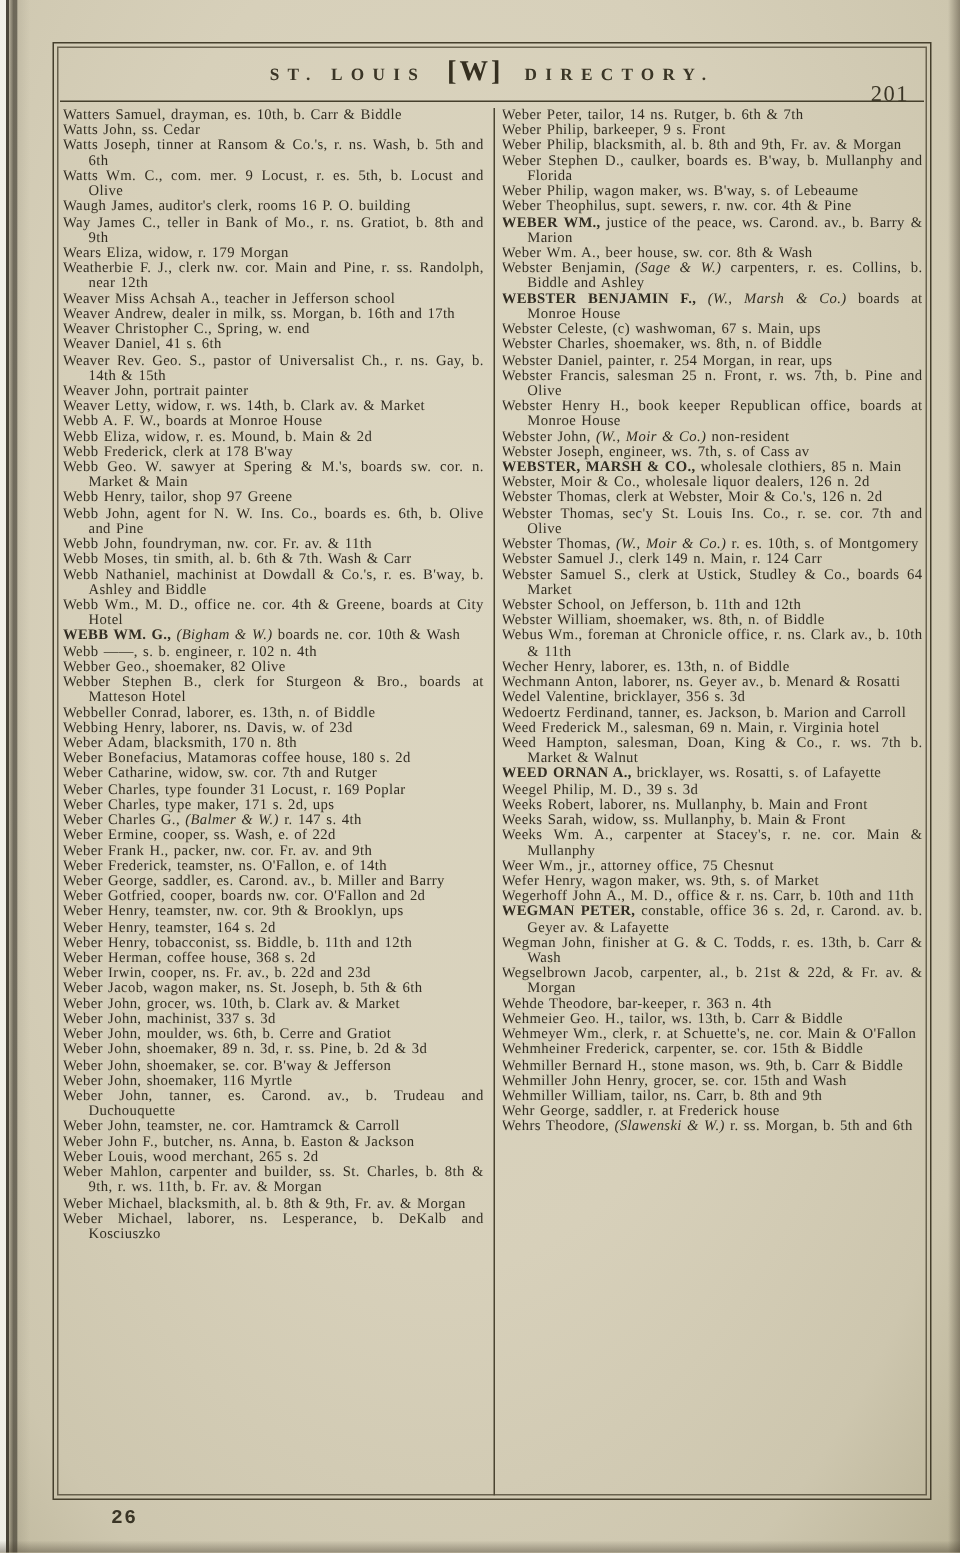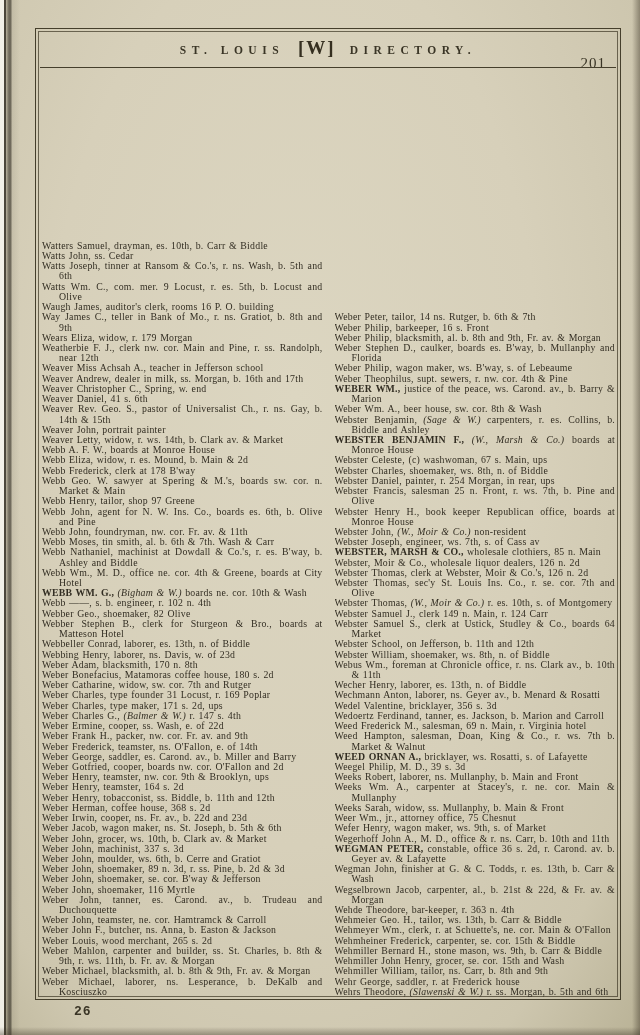--- a/index.html
+++ b/index.html
@@ -62,21 +62,20 @@
   }
   .header-rule{
     position:absolute;left:4px;right:4px;top:38px;height:0;
     border-top:1.4px solid #453f2c;
   }
   .columns{
     position:absolute;left:0;top:40px;right:0;bottom:2px;
     display:flex;
     padding:3px 5px 0 6px;
     overflow:hidden;
-    align-items:flex-end;
   }
   .col{
     width:284px;
     font-size:9.8px;line-height:10.22px;
     letter-spacing:0.25px;word-spacing:0.8px;
     text-align:justify;
     overflow:hidden;
   }
   .col-divider{
     width:1px;background:#4a4431;margin:0 5px 0 6px;flex:none;
@@ -168,21 +167,21 @@
           <div class="entry"><span>Weber John, teamster, ne. cor. Hamtramck &amp; Carroll</span></div>
           <div class="entry"><span>Weber John F., butcher, ns. Anna, b. Easton &amp; Jackson</span></div>
           <div class="entry"><span>Weber Louis, wood merchant, 265 s. 2d</span></div>
           <div class="entry"><span>Weber Mahlon, carpenter and builder, ss. St. Charles, b. 8th &amp; 9th, r. ws. 11th, b. Fr. av. &amp; Morgan</span></div>
           <div class="entry"><span>Weber Michael, blacksmith, al. b. 8th &amp; 9th, Fr. av. &amp; Morgan</span></div>
           <div class="entry"><span>Weber Michael, laborer, ns. Lesperance, b. DeKalb and Kosciuszko</span></div>
         </div>
       <div class="col-divider"></div>
       <div class="col">
           <div class="entry"><span>Weber Peter, tailor, 14 ns. Rutger, b. 6th &amp; 7th</span></div>
-          <div class="entry"><span>Weber Philip, barkeeper, 16 s. Front</span></div>
+          <div class="entry"><span>Weber Philip, barkeeper, 9 s. Front</span></div>
           <div class="entry"><span>Weber Philip, blacksmith, al. b. 8th and 9th, Fr. av. &amp; Morgan</span></div>
           <div class="entry"><span>Weber Stephen D., caulker, boards es. B'way, b. Mullanphy and Florida</span></div>
           <div class="entry"><span>Weber Philip, wagon maker, ws. B'way, s. of Lebeaume</span></div>
           <div class="entry"><span>Weber Theophilus, supt. sewers, r. nw. cor. 4th &amp; Pine</span></div>
           <div class="entry"><span class="seg-b">WEBER WM., </span><span>justice of the peace, ws. Carond. av., b. Barry &amp; Marion</span></div>
           <div class="entry"><span>Weber Wm. A., beer house, sw. cor. 8th &amp; Wash</span></div>
           <div class="entry"><span>Webster Benjamin, </span><span class="seg-i">(Sage &amp; W.)</span><span> carpenters, r. es. Collins, b. Biddle and Ashley</span></div>
           <div class="entry"><span class="seg-b">WEBSTER BENJAMIN F., </span><span class="seg-i">(W., Marsh &amp; Co.)</span><span> boards at Monroe House</span></div>
           <div class="entry"><span>Webster Celeste, (c) washwoman, 67 s. Main, ups</span></div>
           <div class="entry"><span>Webster Charles, shoemaker, ws. 8th, n. of Biddle</span></div>
@@ -203,22 +202,22 @@
           <div class="entry"><span>Webus Wm., foreman at Chronicle office, r. ns. Clark av., b. 10th &amp; 11th</span></div>
           <div class="entry"><span>Wecher Henry, laborer, es. 13th, n. of Biddle</span></div>
           <div class="entry"><span>Wechmann Anton, laborer, ns. Geyer av., b. Menard &amp; Rosatti</span></div>
           <div class="entry"><span>Wedel Valentine, bricklayer, 356 s. 3d</span></div>
           <div class="entry"><span>Wedoertz Ferdinand, tanner, es. Jackson, b. Marion and Carroll</span></div>
           <div class="entry"><span>Weed Frederick M., salesman, 69 n. Main, r. Virginia hotel</span></div>
           <div class="entry"><span>Weed Hampton, salesman, Doan, King &amp; Co., r. ws. 7th b. Market &amp; Walnut</span></div>
           <div class="entry"><span class="seg-b">WEED ORNAN A., </span><span>bricklayer, ws. Rosatti, s. of Lafayette</span></div>
           <div class="entry"><span>Weegel Philip, M. D., 39 s. 3d</span></div>
           <div class="entry"><span>Weeks Robert, laborer, ns. Mullanphy, b. Main and Front</span></div>
+          <div class="entry"><span>Weeks Sarah, widow, ss. Mullanphy, b. Main &amp; Front</span></div>
           <div class="entry"><span>Weeks Wm. A., carpenter at Stacey's, r. ne. cor. Main &amp; Mullanphy</span></div>
-          <div class="entry"><span>Weeks Sarah, widow, ss. Mullanphy, b. Main &amp; Front</span></div>
           <div class="entry"><span>Weer Wm., jr., attorney office, 75 Chesnut</span></div>
           <div class="entry"><span>Wefer Henry, wagon maker, ws. 9th, s. of Market</span></div>
           <div class="entry"><span>Wegerhoff John A., M. D., office &amp; r. ns. Carr, b. 10th and 11th</span></div>
           <div class="entry"><span class="seg-b">WEGMAN PETER, </span><span>constable, office 36 s. 2d, r. Carond. av. b. Geyer av. &amp; Lafayette</span></div>
           <div class="entry"><span>Wegman John, finisher at G. &amp; C. Todds, r. es. 13th, b. Carr &amp; Wash</span></div>
           <div class="entry"><span>Wegselbrown Jacob, carpenter, al., b. 21st &amp; 22d, &amp; Fr. av. &amp; Morgan</span></div>
           <div class="entry"><span>Wehde Theodore, bar-keeper, r. 363 n. 4th</span></div>
           <div class="entry"><span>Wehmeier Geo. H., tailor, ws. 13th, b. Carr &amp; Biddle</span></div>
           <div class="entry"><span>Wehmeyer Wm., clerk, r. at Schuette's, ne. cor. Main &amp; O'Fallon</span></div>
           <div class="entry"><span>Wehmheiner Frederick, carpenter, se. cor. 15th &amp; Biddle</span></div>

